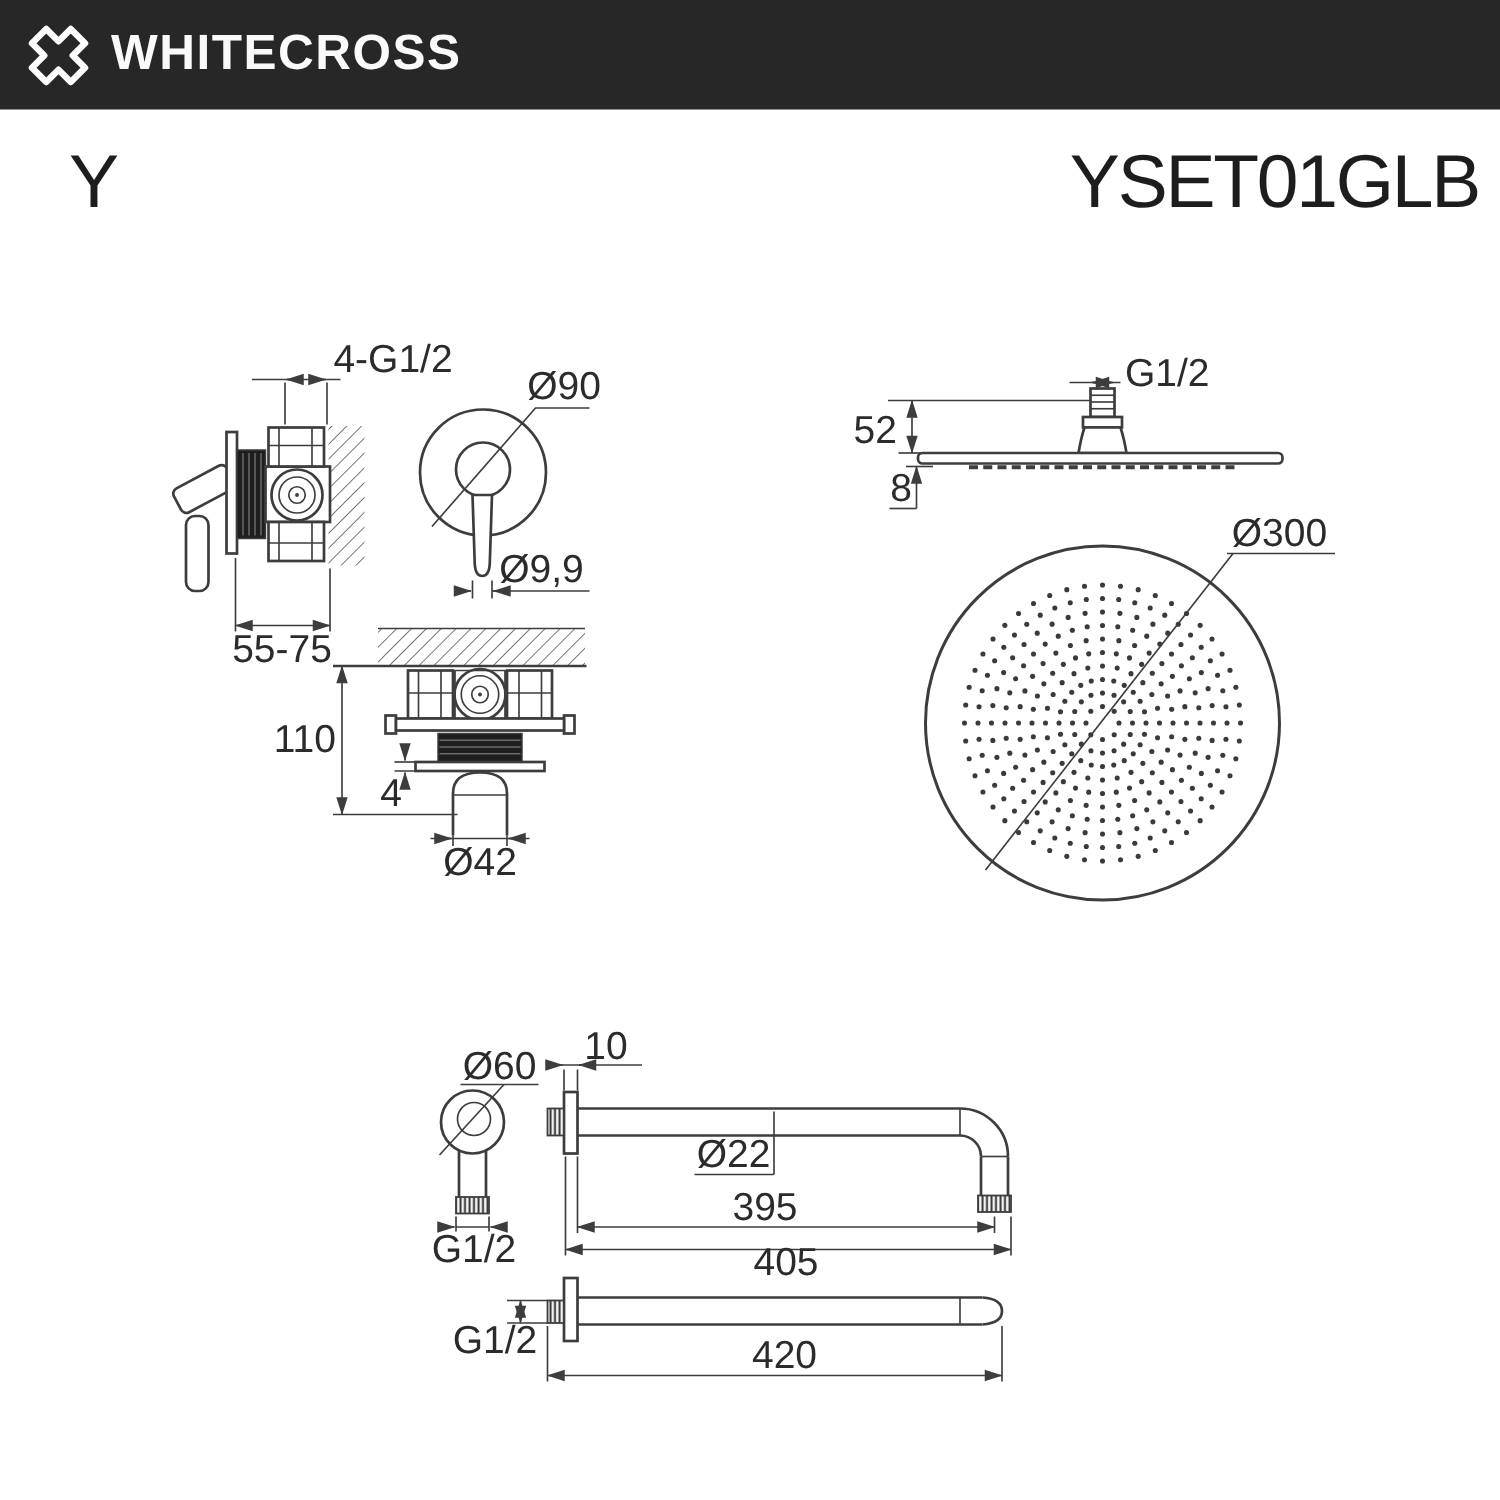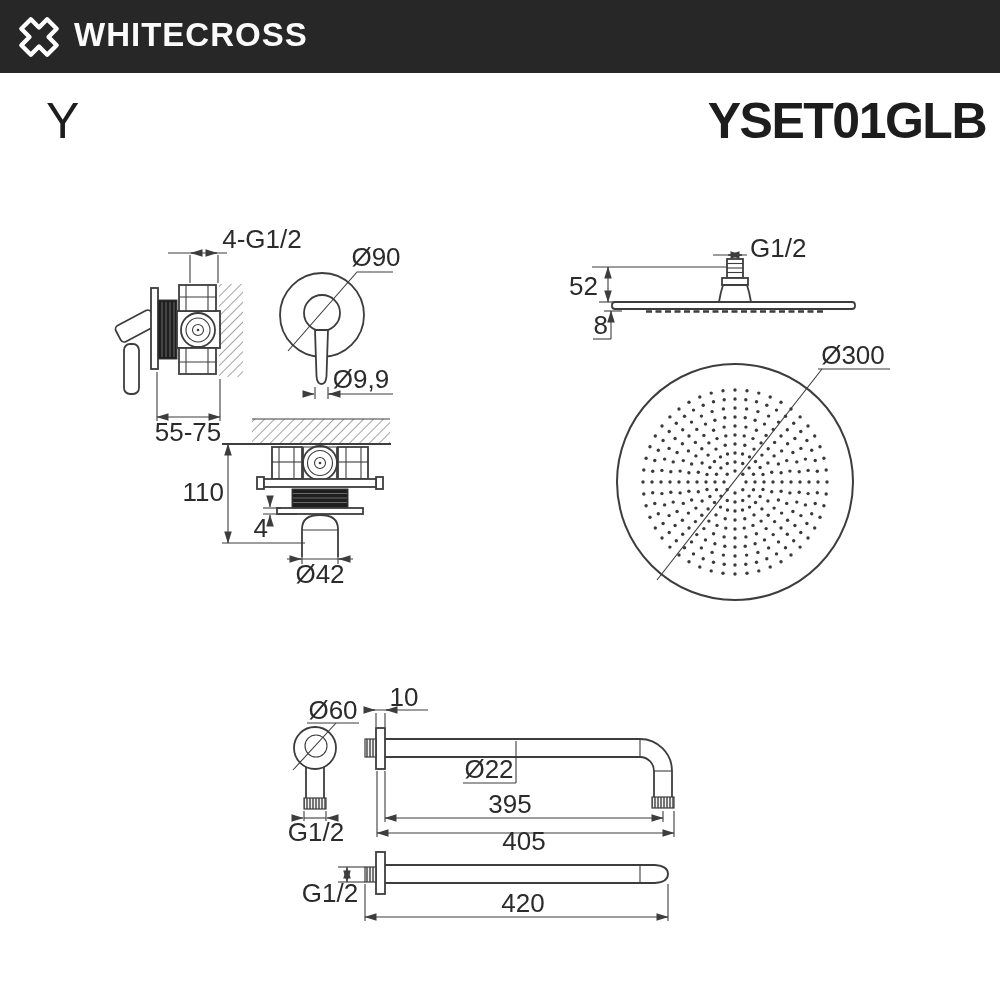--- a/index.html
+++ b/index.html
@@ -1,21 +1,21 @@
 <!DOCTYPE html>
 <html><head>
 <meta charset="utf-8">
 <style>
   html,body{margin:0;padding:0;background:#fff;}
   body{width:1000px;height:1000px;position:relative;font-family:"Liberation Sans",sans-serif;overflow:hidden;}
   .topbar{position:absolute;left:0;top:0;width:1000px;height:73px;background:#272727;display:flex;align-items:center;}
   .logo{margin-left:14px;flex:0 0 auto;}
   .brand{color:#fafafa;font-size:33px;font-weight:bold;letter-spacing:1px;margin-left:10px;margin-top:-3px;}
   .series{position:absolute;left:46px;top:92px;font-size:50px;color:#1d1d1d;}
-  .model{position:absolute;right:14px;top:92px;font-size:50px;letter-spacing:-1.5px;color:#1d1d1d;font-weight:bold;}
+  .model{position:absolute;right:14px;top:92px;font-size:50px;letter-spacing:-1.5px;color:#1d1d1d;}
   svg.draw{position:absolute;left:0;top:0;}
   .o{fill:#fff;stroke:#3d3d3d;stroke-width:1.8;}
   .ln{stroke:#3d3d3d;stroke-width:1.8;fill:none;}
   .ln2{stroke:#3d3d3d;stroke-width:1.1;fill:none;}
   .thin{stroke:#3d3d3d;stroke-width:1.1;fill:none;}
   .dk{fill:#1e1e1e;stroke:#3d3d3d;stroke-width:1;}
   .st{stroke:#6a6a6a;stroke-width:1;}
   text.dim{font-size:26px;fill:#2b2b2b;}
 </style>
 </head>

